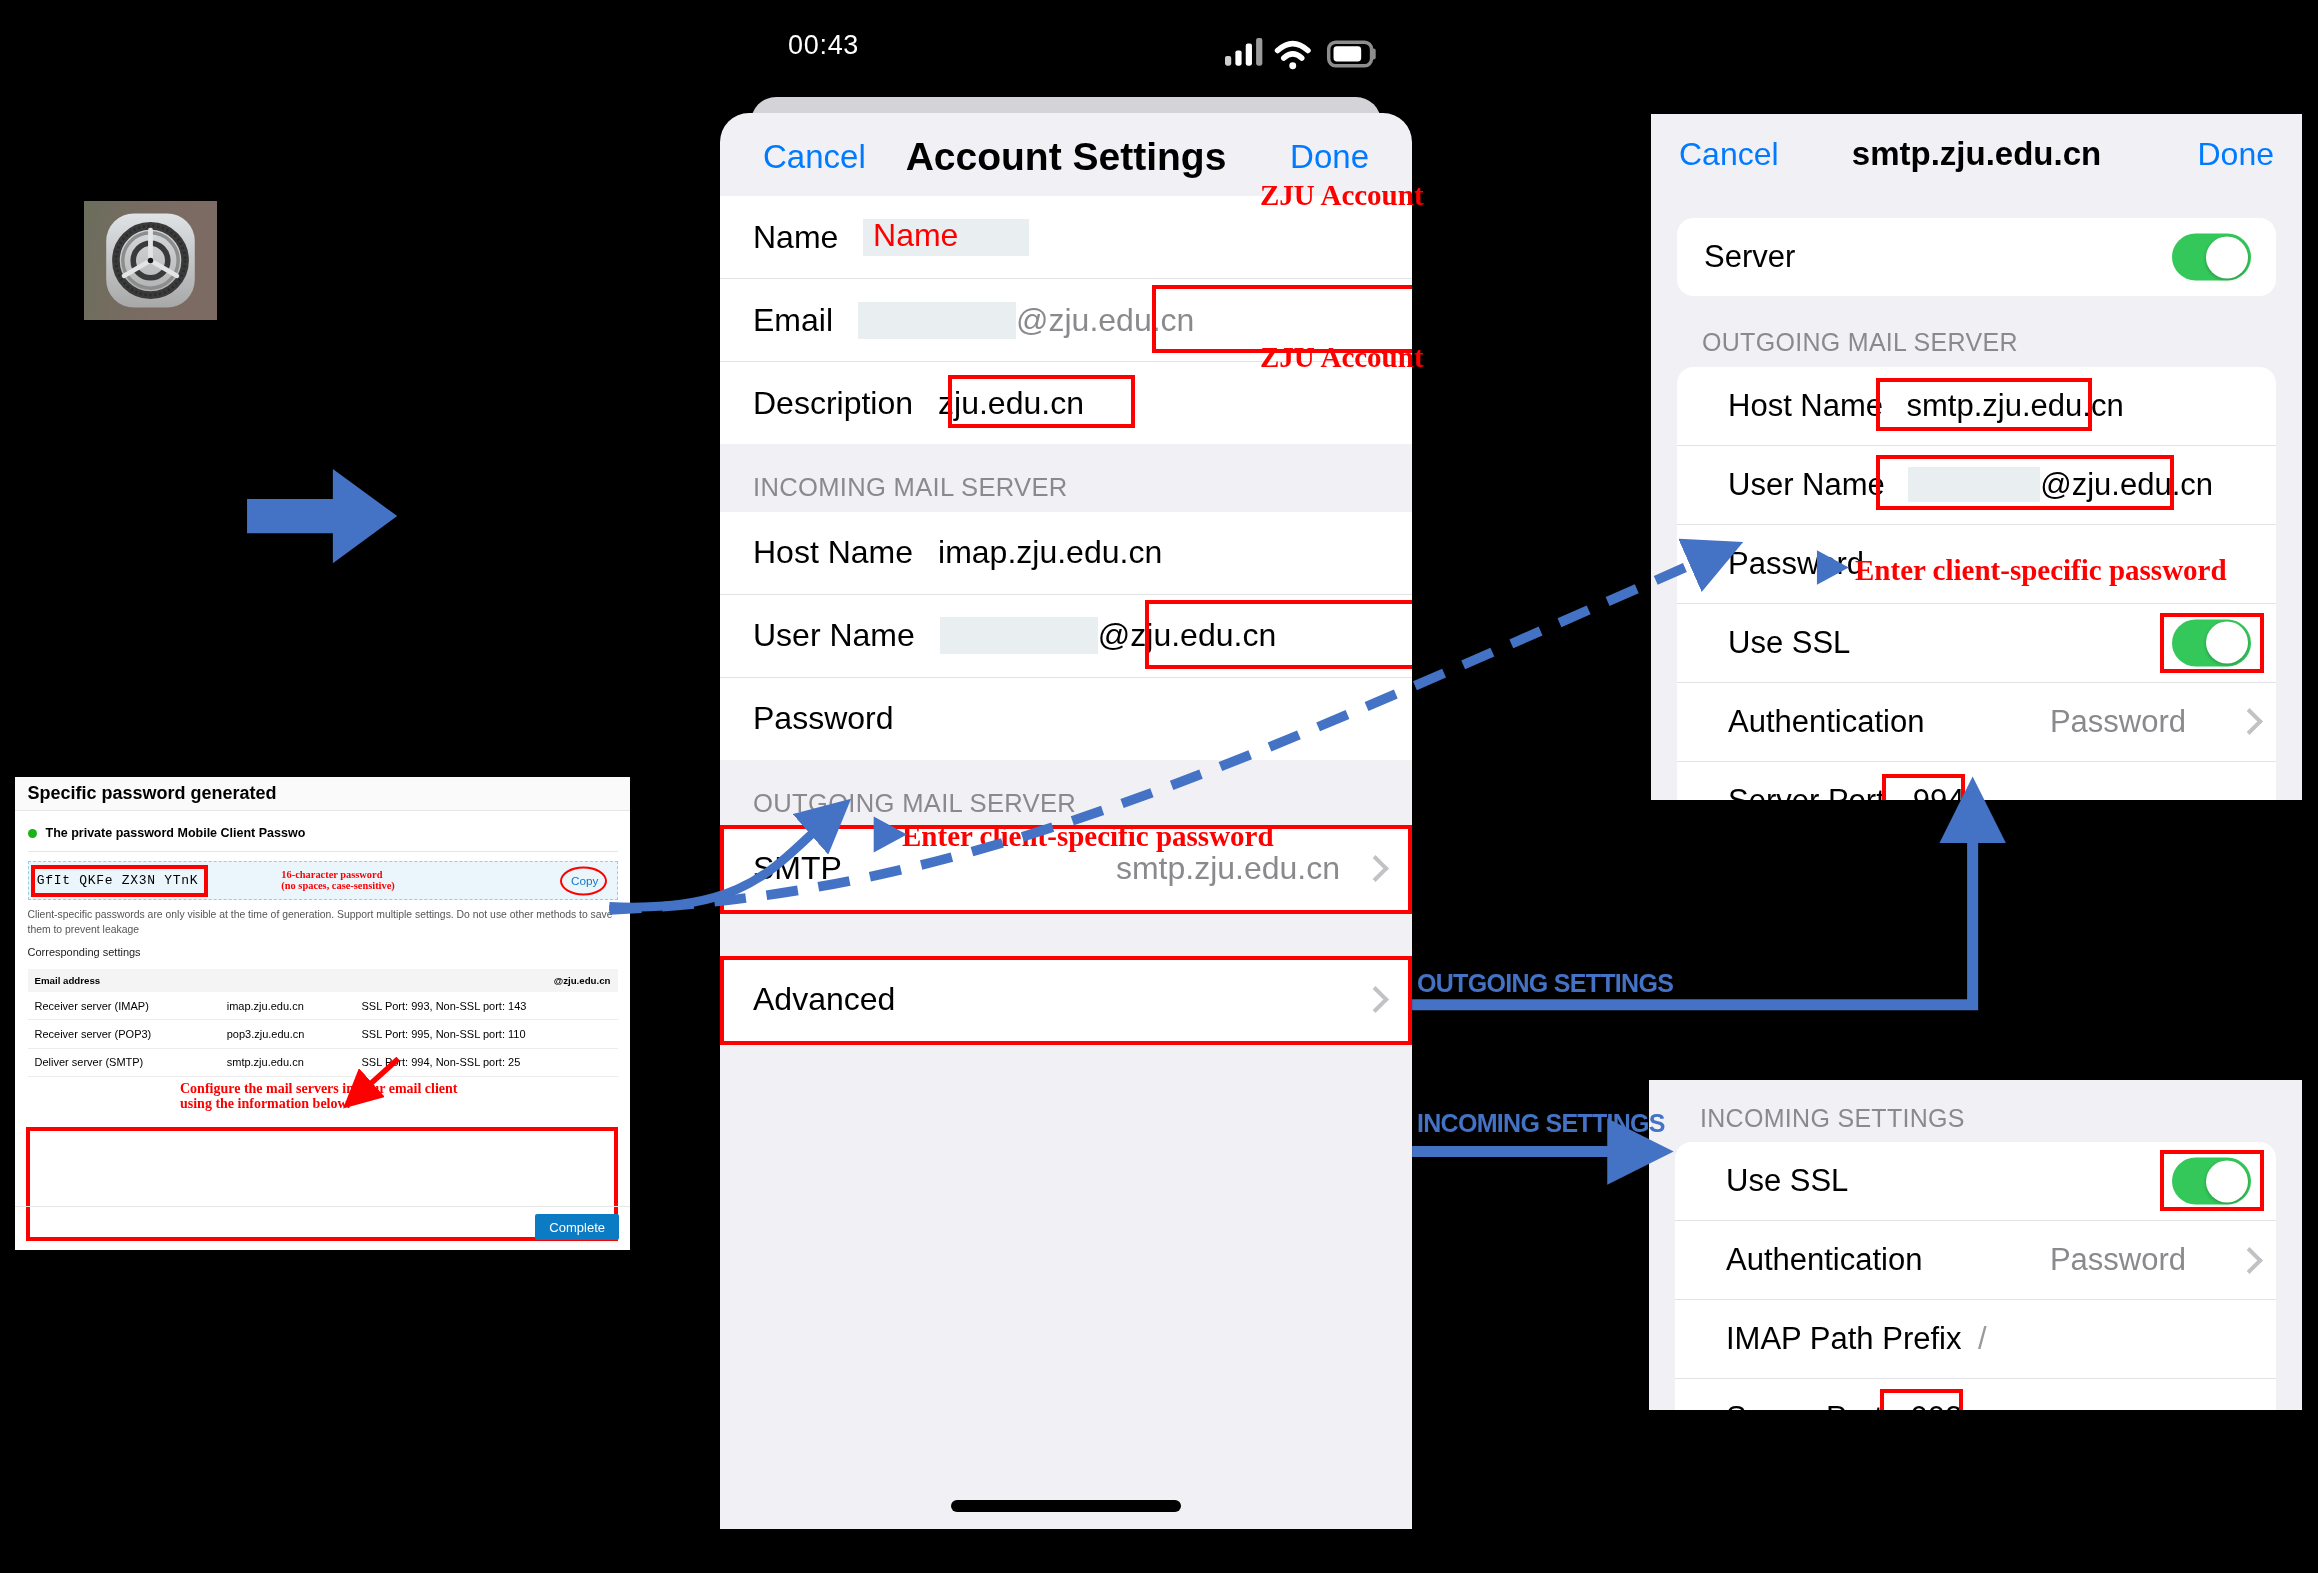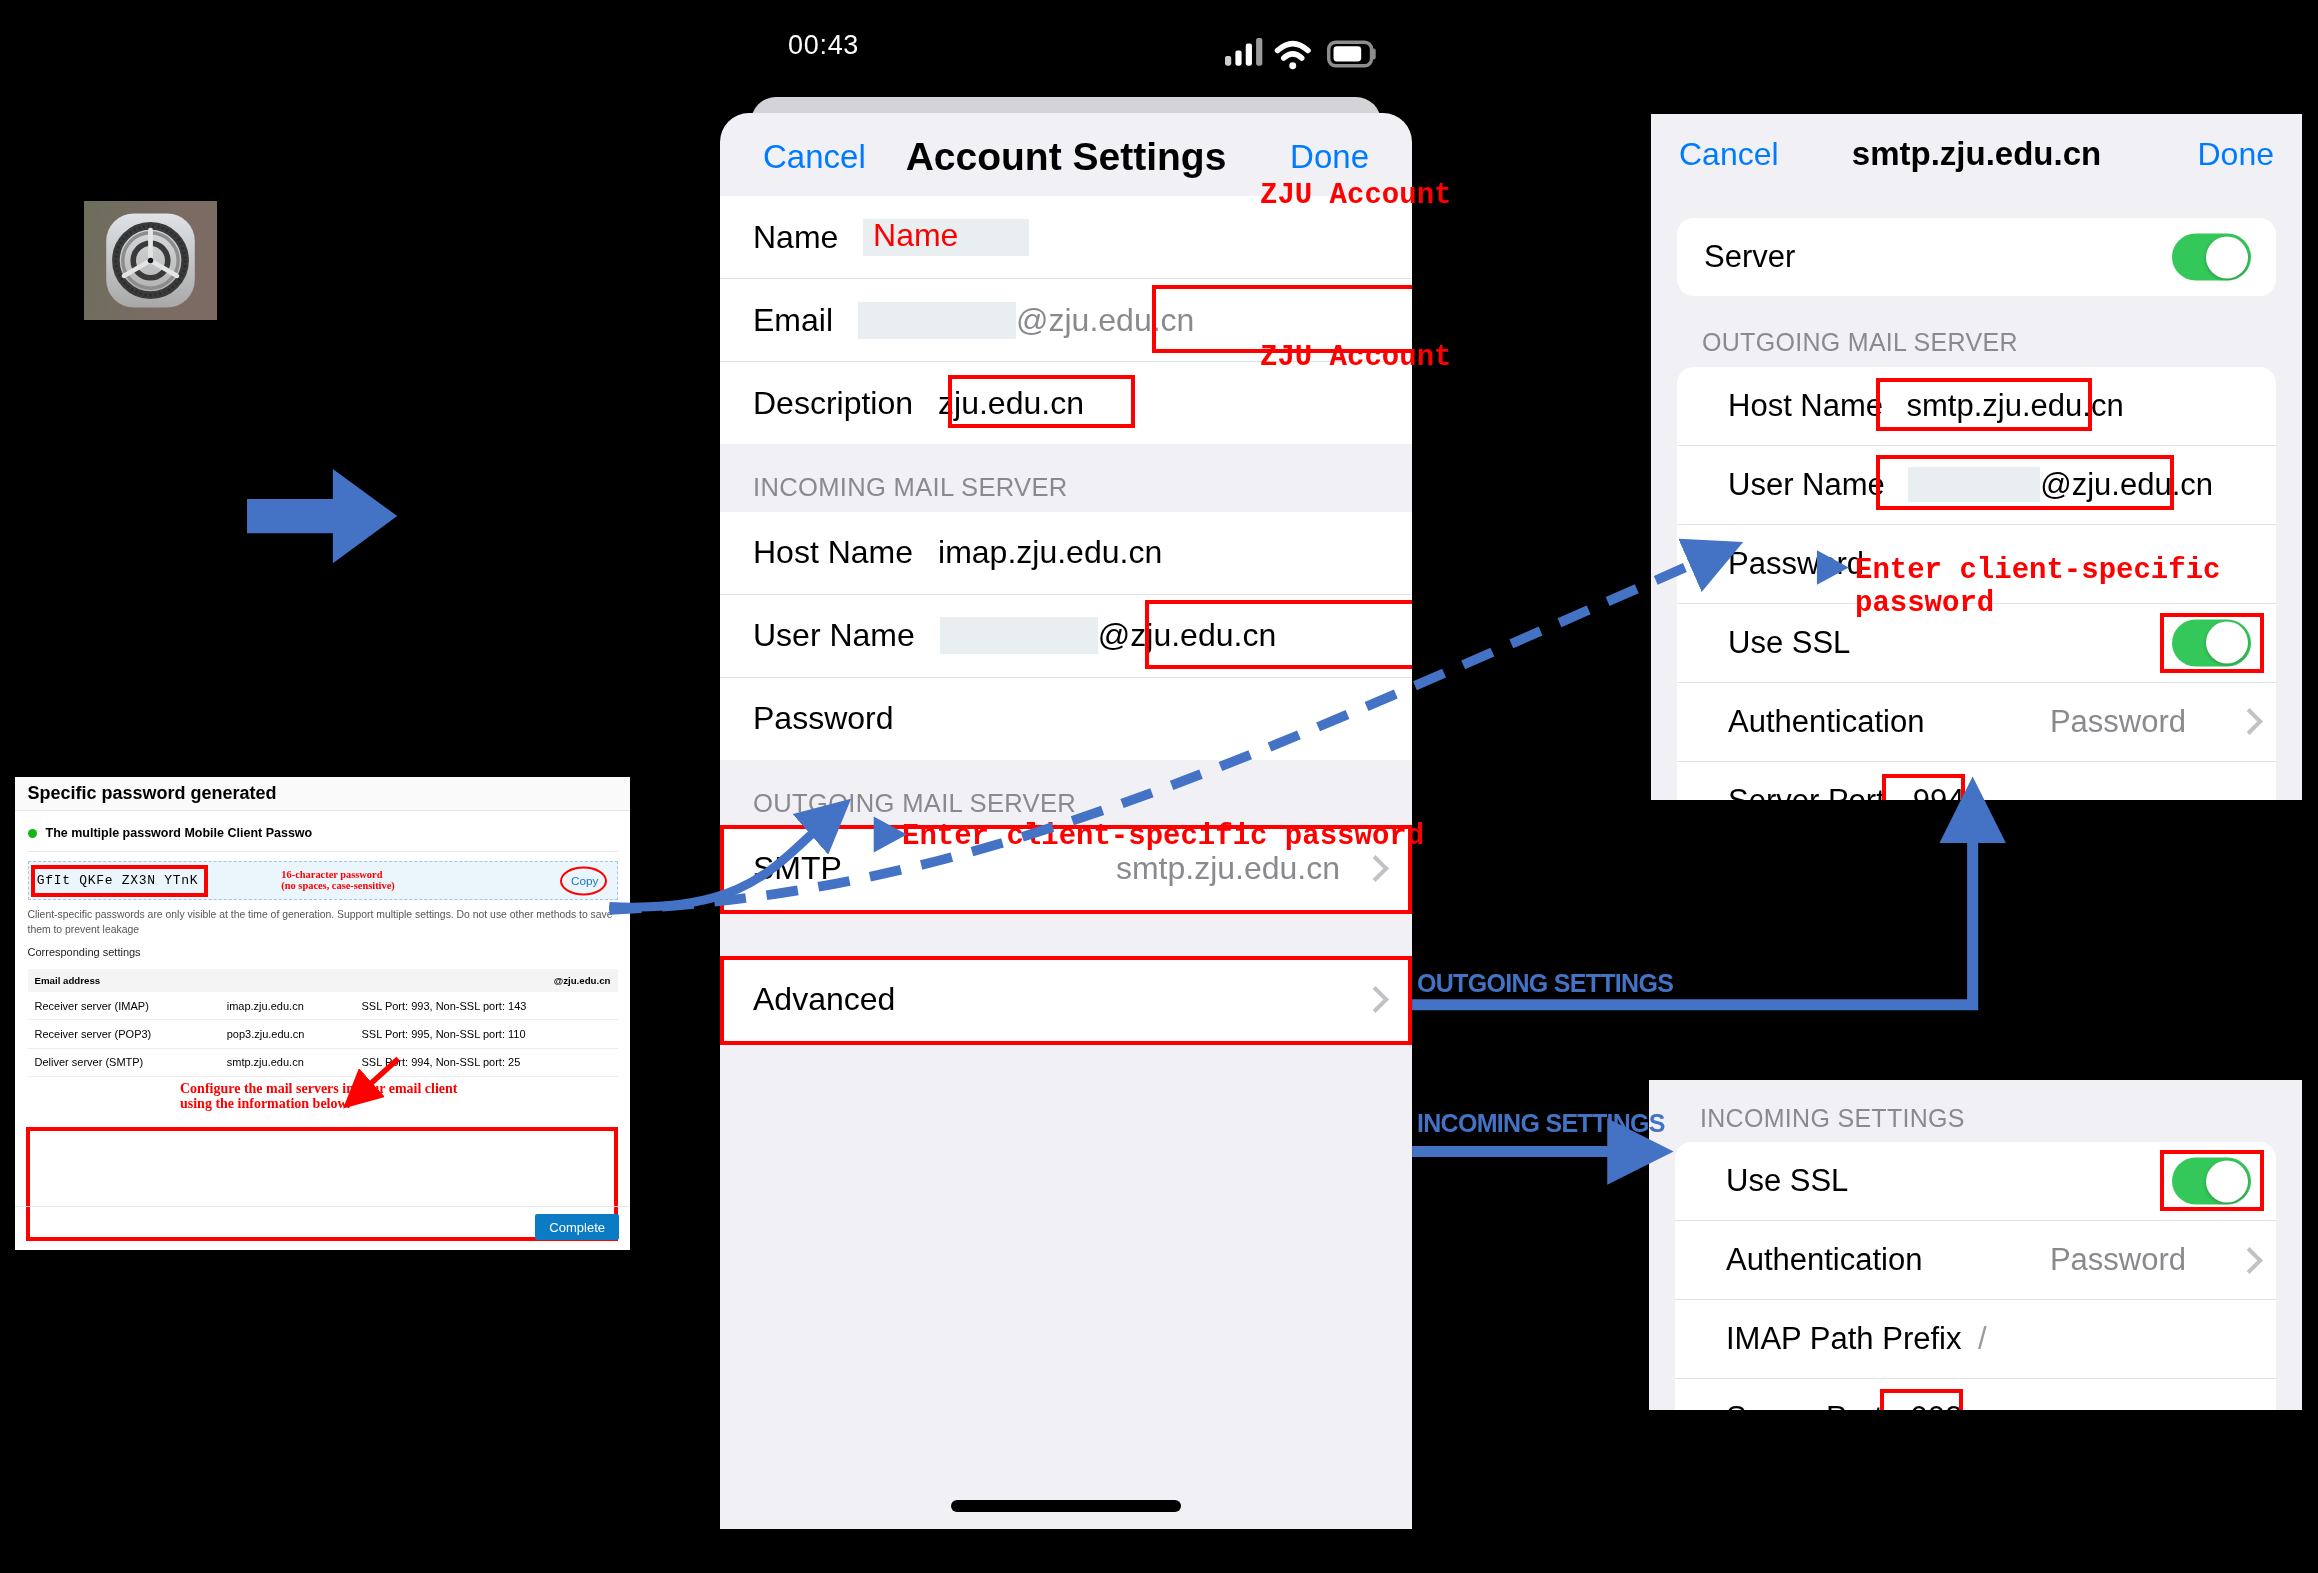--- a/index.html
+++ b/index.html
@@ -84,21 +84,21 @@
   table.srv th{background:#f4f4f4;font-size:9.7px;text-align:left;padding:6.2px 7px;
      font-weight:700;}
   table.srv th.r{text-align:right;}
   table.srv td{font-size:11px;padding:7.6px 7px;border-bottom:0.7px solid #ececec;}
   .annot{position:absolute;font-family:"Liberation Serif",serif;color:#ff0000;
      font-weight:700;line-height:1.05;}
   .completebtn{position:absolute;right:11px;bottom:9.7px;background:#0b7cc4;color:#fff;
      font-size:13px;padding:5.5px 14px;border-radius:2.1px;}
 
   
-  .lbl-red{position:absolute;font-family:Liberation Mono, monospace;color:#ff0000;
+  .lbl-red{position:absolute;font-family:Liberation Serif, serif;color:#ff0000;
      font-weight:700;}
   .lbl-blue{position:absolute;font-family:"Liberation Sans",sans-serif;color:#4472c4;
      font-weight:700;font-size:25px;letter-spacing:-0.7px;}
   svg.ovl{position:absolute;left:0;top:0;width:2319px;height:1573px;
      pointer-events:none;}
 
   
   #gearwrap{left:84px;top:201px;width:133px;height:119px;
      background:linear-gradient(100deg,#6c6e5c 0%,#7a6b63 55%,#7d6b62 100%);}
 </style>
@@ -303,21 +303,21 @@
       <span class="redbox" style="left:205px;top:9.7px;width:83px;height:55px;"></span>
     </div>
   </div>
 </div>
 
 <div class="abs" id="left">
   <div id="left-hdr">Specific password generated</div>
   <div id="left-body">
     <div class="bullet-row">
       <span class="gdot"></span>
-      <span>The multiple password Mobile Client Passwo</span>
+      <span>The private password Mobile Client Passwo</span>
     </div>
     <div class="hr"></div>
 
     <div class="pwbox">
       <span class="pwtext">GfIt  QKFe  ZX3N  YTnK</span>
       <span class="redbox" style="left:2.8px;top:2.8px;width:177px;height:32px;"></span>
       <span class="pwhint" style="margin-left:83px">
         <span>16-character password</span><br>
         <span>(no spaces, case-sensitive)</span>
       </span>

